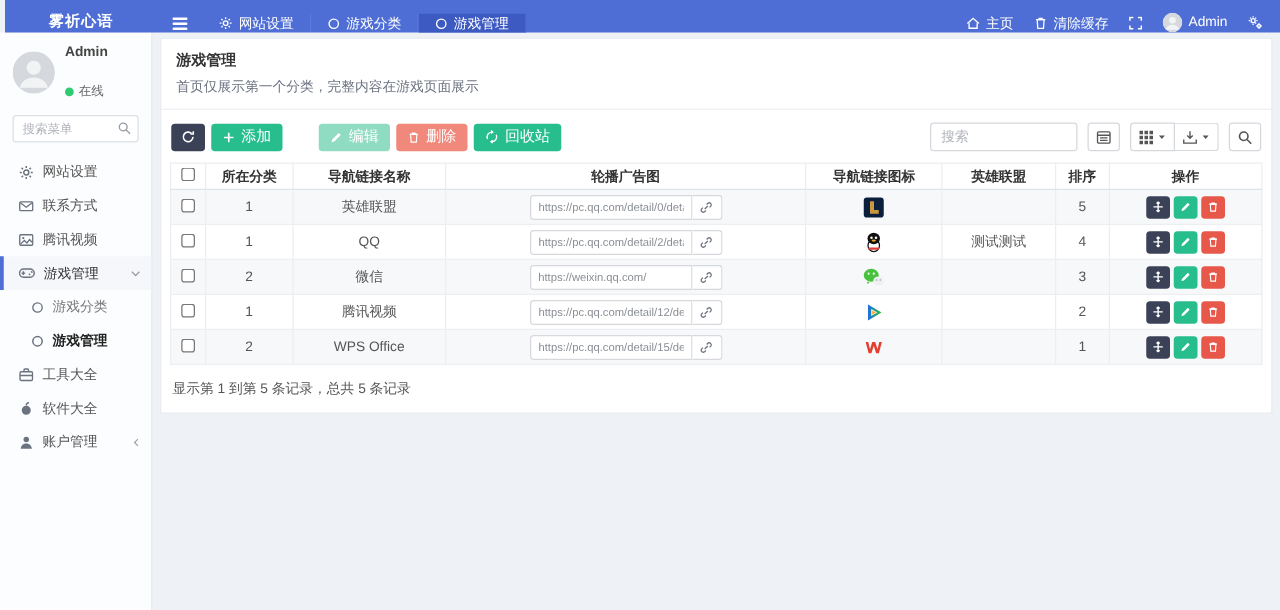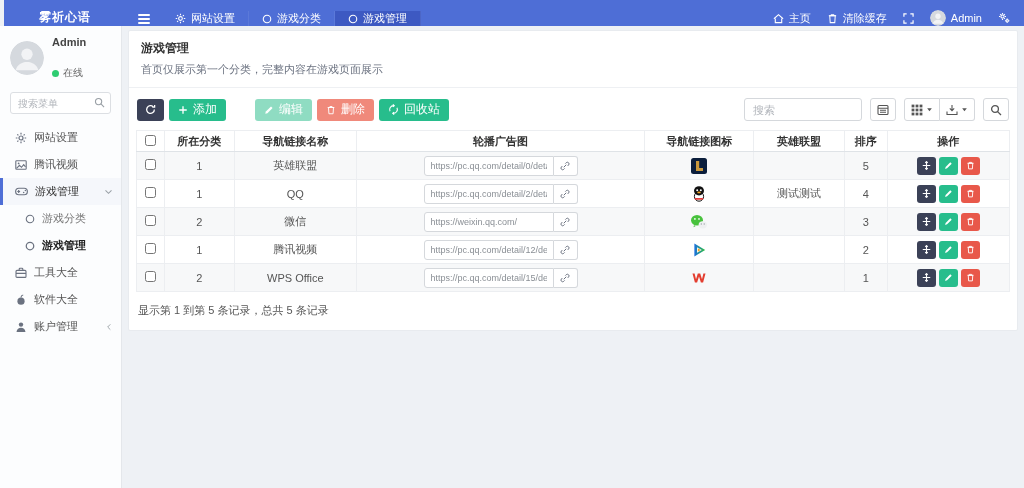--- a/index.html
+++ b/index.html
@@ -198,20 +198,29 @@
     </div>
     <ul class="menu">
       <li>
         <span class="icon mi">
             <svg width="12" height="12" viewBox="0 0 12 12" stroke="currentColor" fill="none" stroke-width="1.2">
               <circle cx="6" cy="6" r="2"></circle>
               <path d="M6 .8v1.6M6 9.6v1.6M.8 6h1.6M9.6 6h1.6M2.3 2.3l1.1 1.1M8.6 8.6l1.1 1.1M9.7 2.3L8.6 3.4M3.4 8.6L2.3 9.7"></path>
             </svg>
           </span>
         <span>网站设置</span>
+      </li>
+      <li>
+        <span class="icon mi">
+            <svg width="12" height="12" viewBox="0 0 12 12" stroke="currentColor" fill="none" stroke-width="1.1">
+              <rect x=".8" y="2.5" width="10.4" height="7" rx=".8"></rect>
+              <path d="M1.2 3.2L6 6.8l4.8-3.6"></path>
+            </svg>
+          </span>
+        <span>联系方式</span>
       </li>
       <li>
         <span class="icon mi">
             <svg width="12" height="12" viewBox="0 0 12 12" stroke="currentColor" fill="none" stroke-width="1.1">
               <rect x=".8" y="1.8" width="10.4" height="8.4" rx=".8"></rect>
               <circle cx="3.6" cy="4.4" r=".9" fill="currentColor" stroke="none"></circle>
               <path d="M1.5 9.3l3-3 2 2 2.2-2.6 1.8 2.1"></path>
             </svg>
           </span>
         <span>腾讯视频</span>

